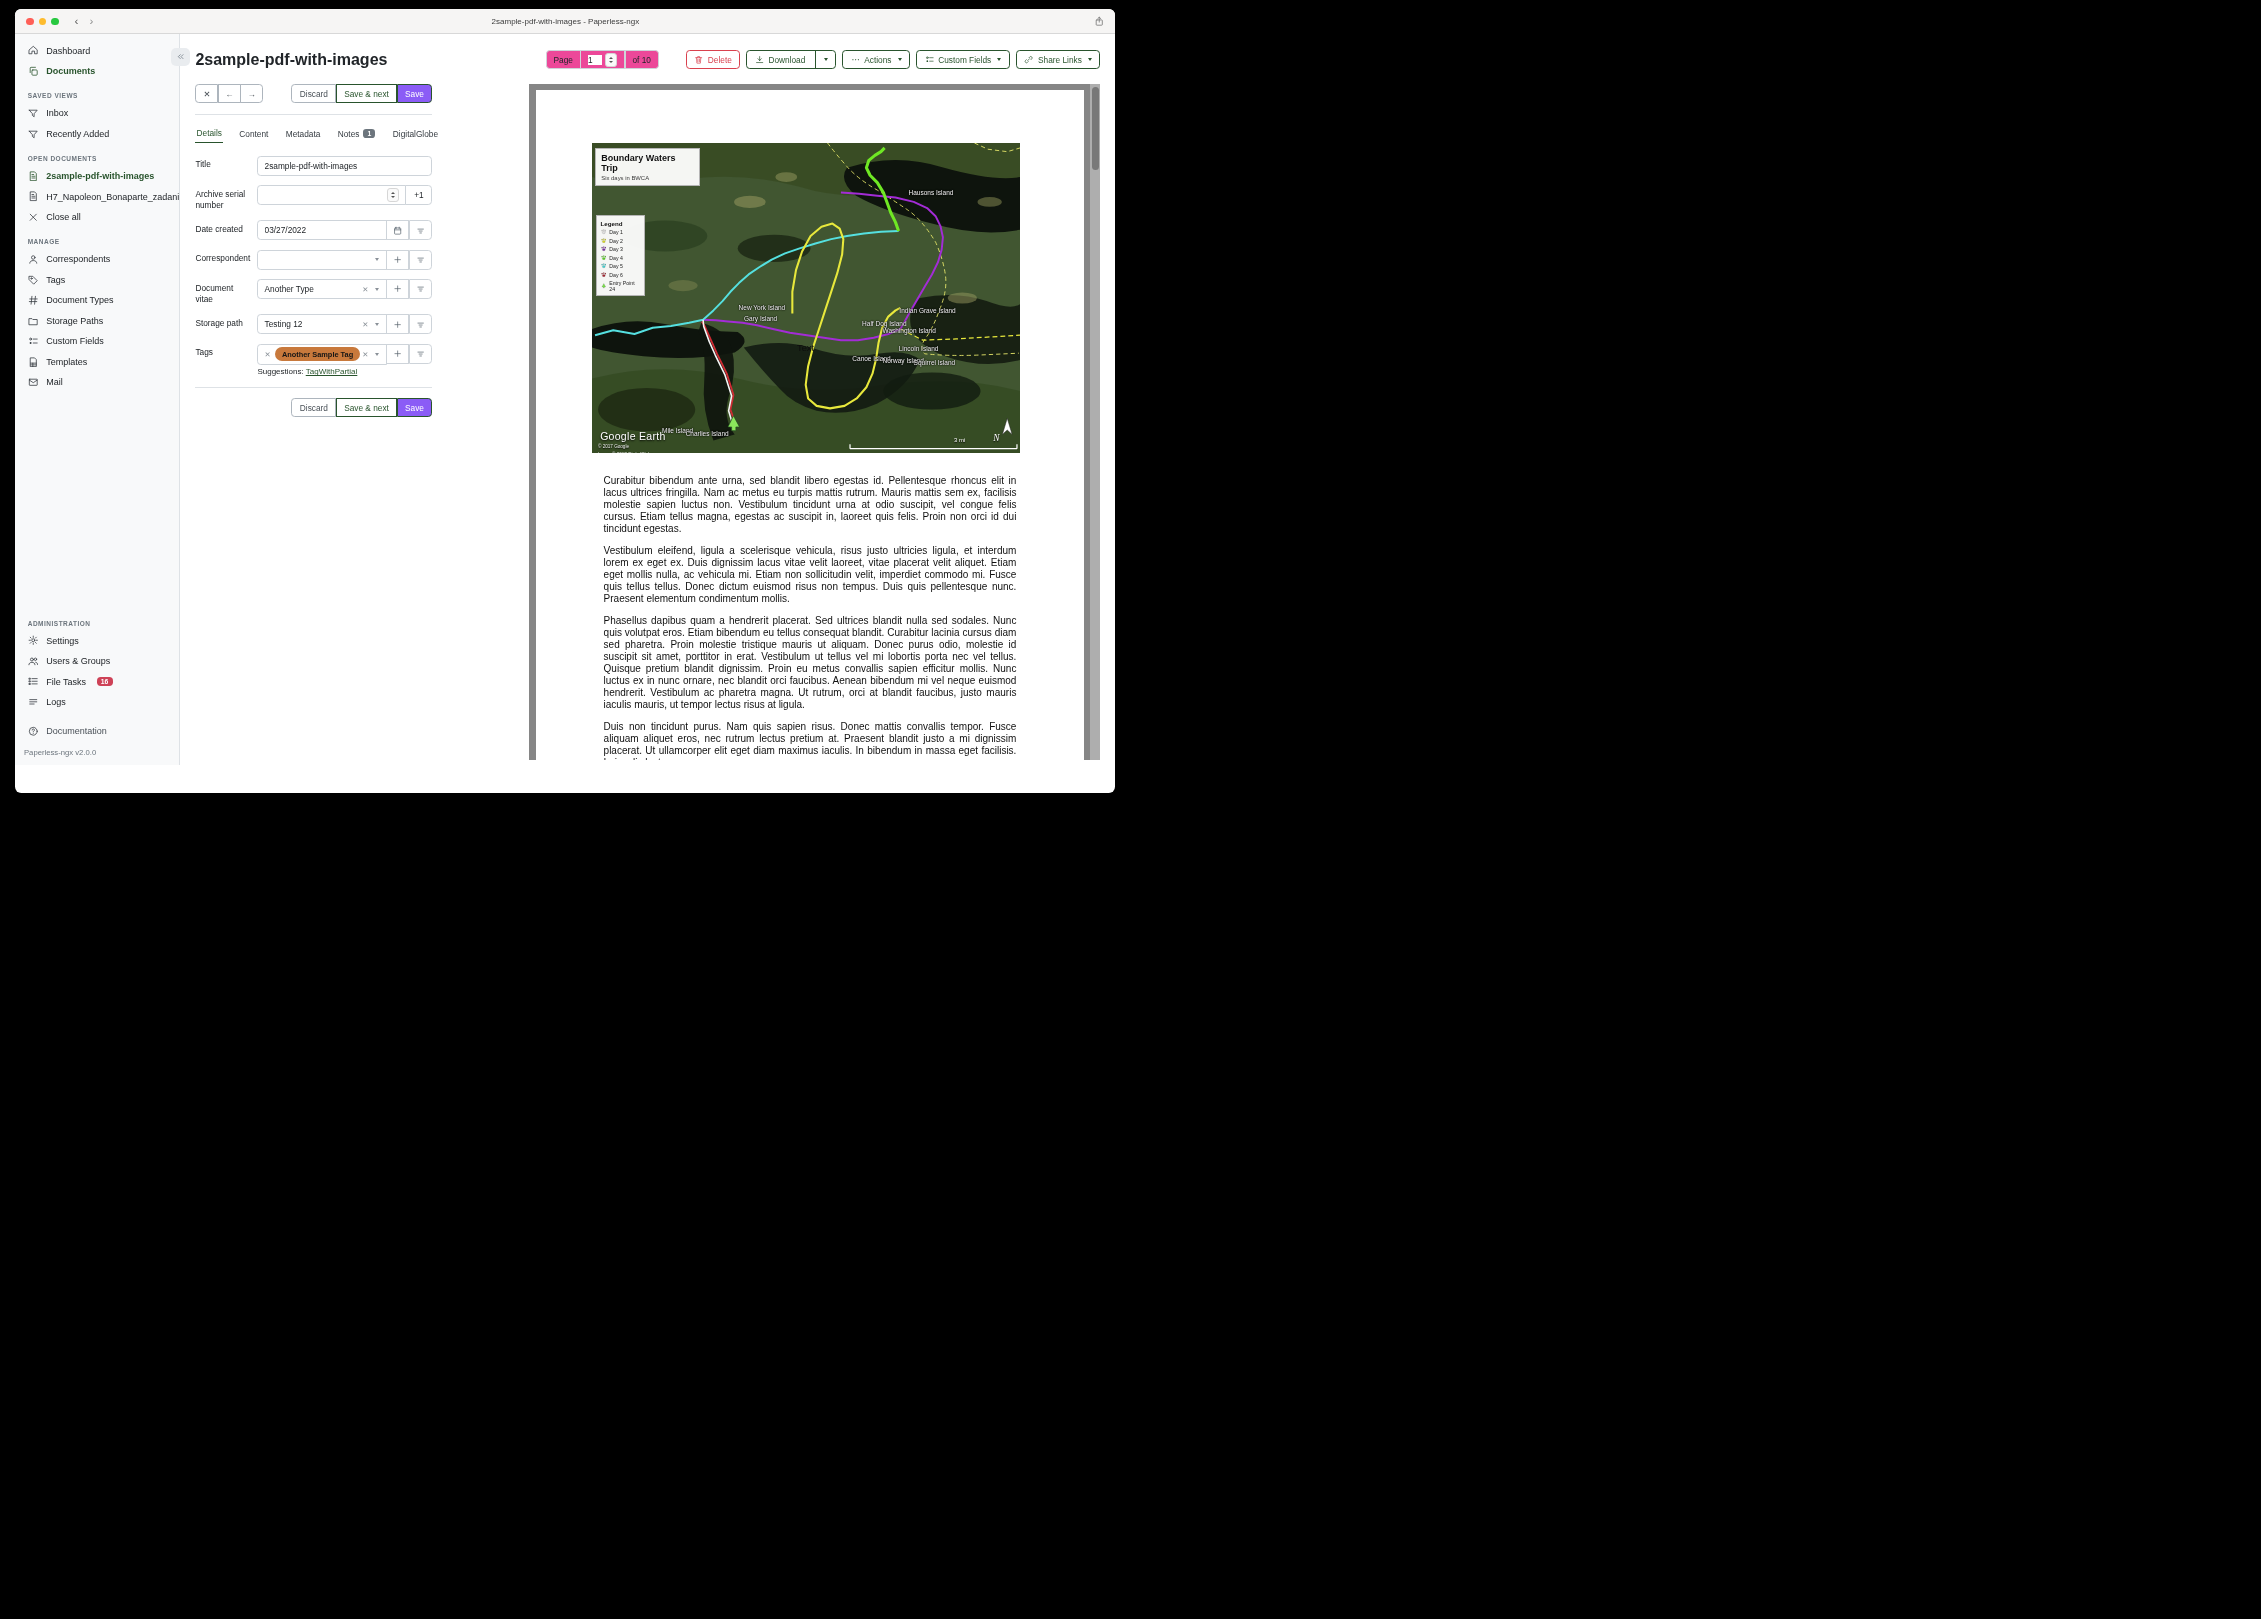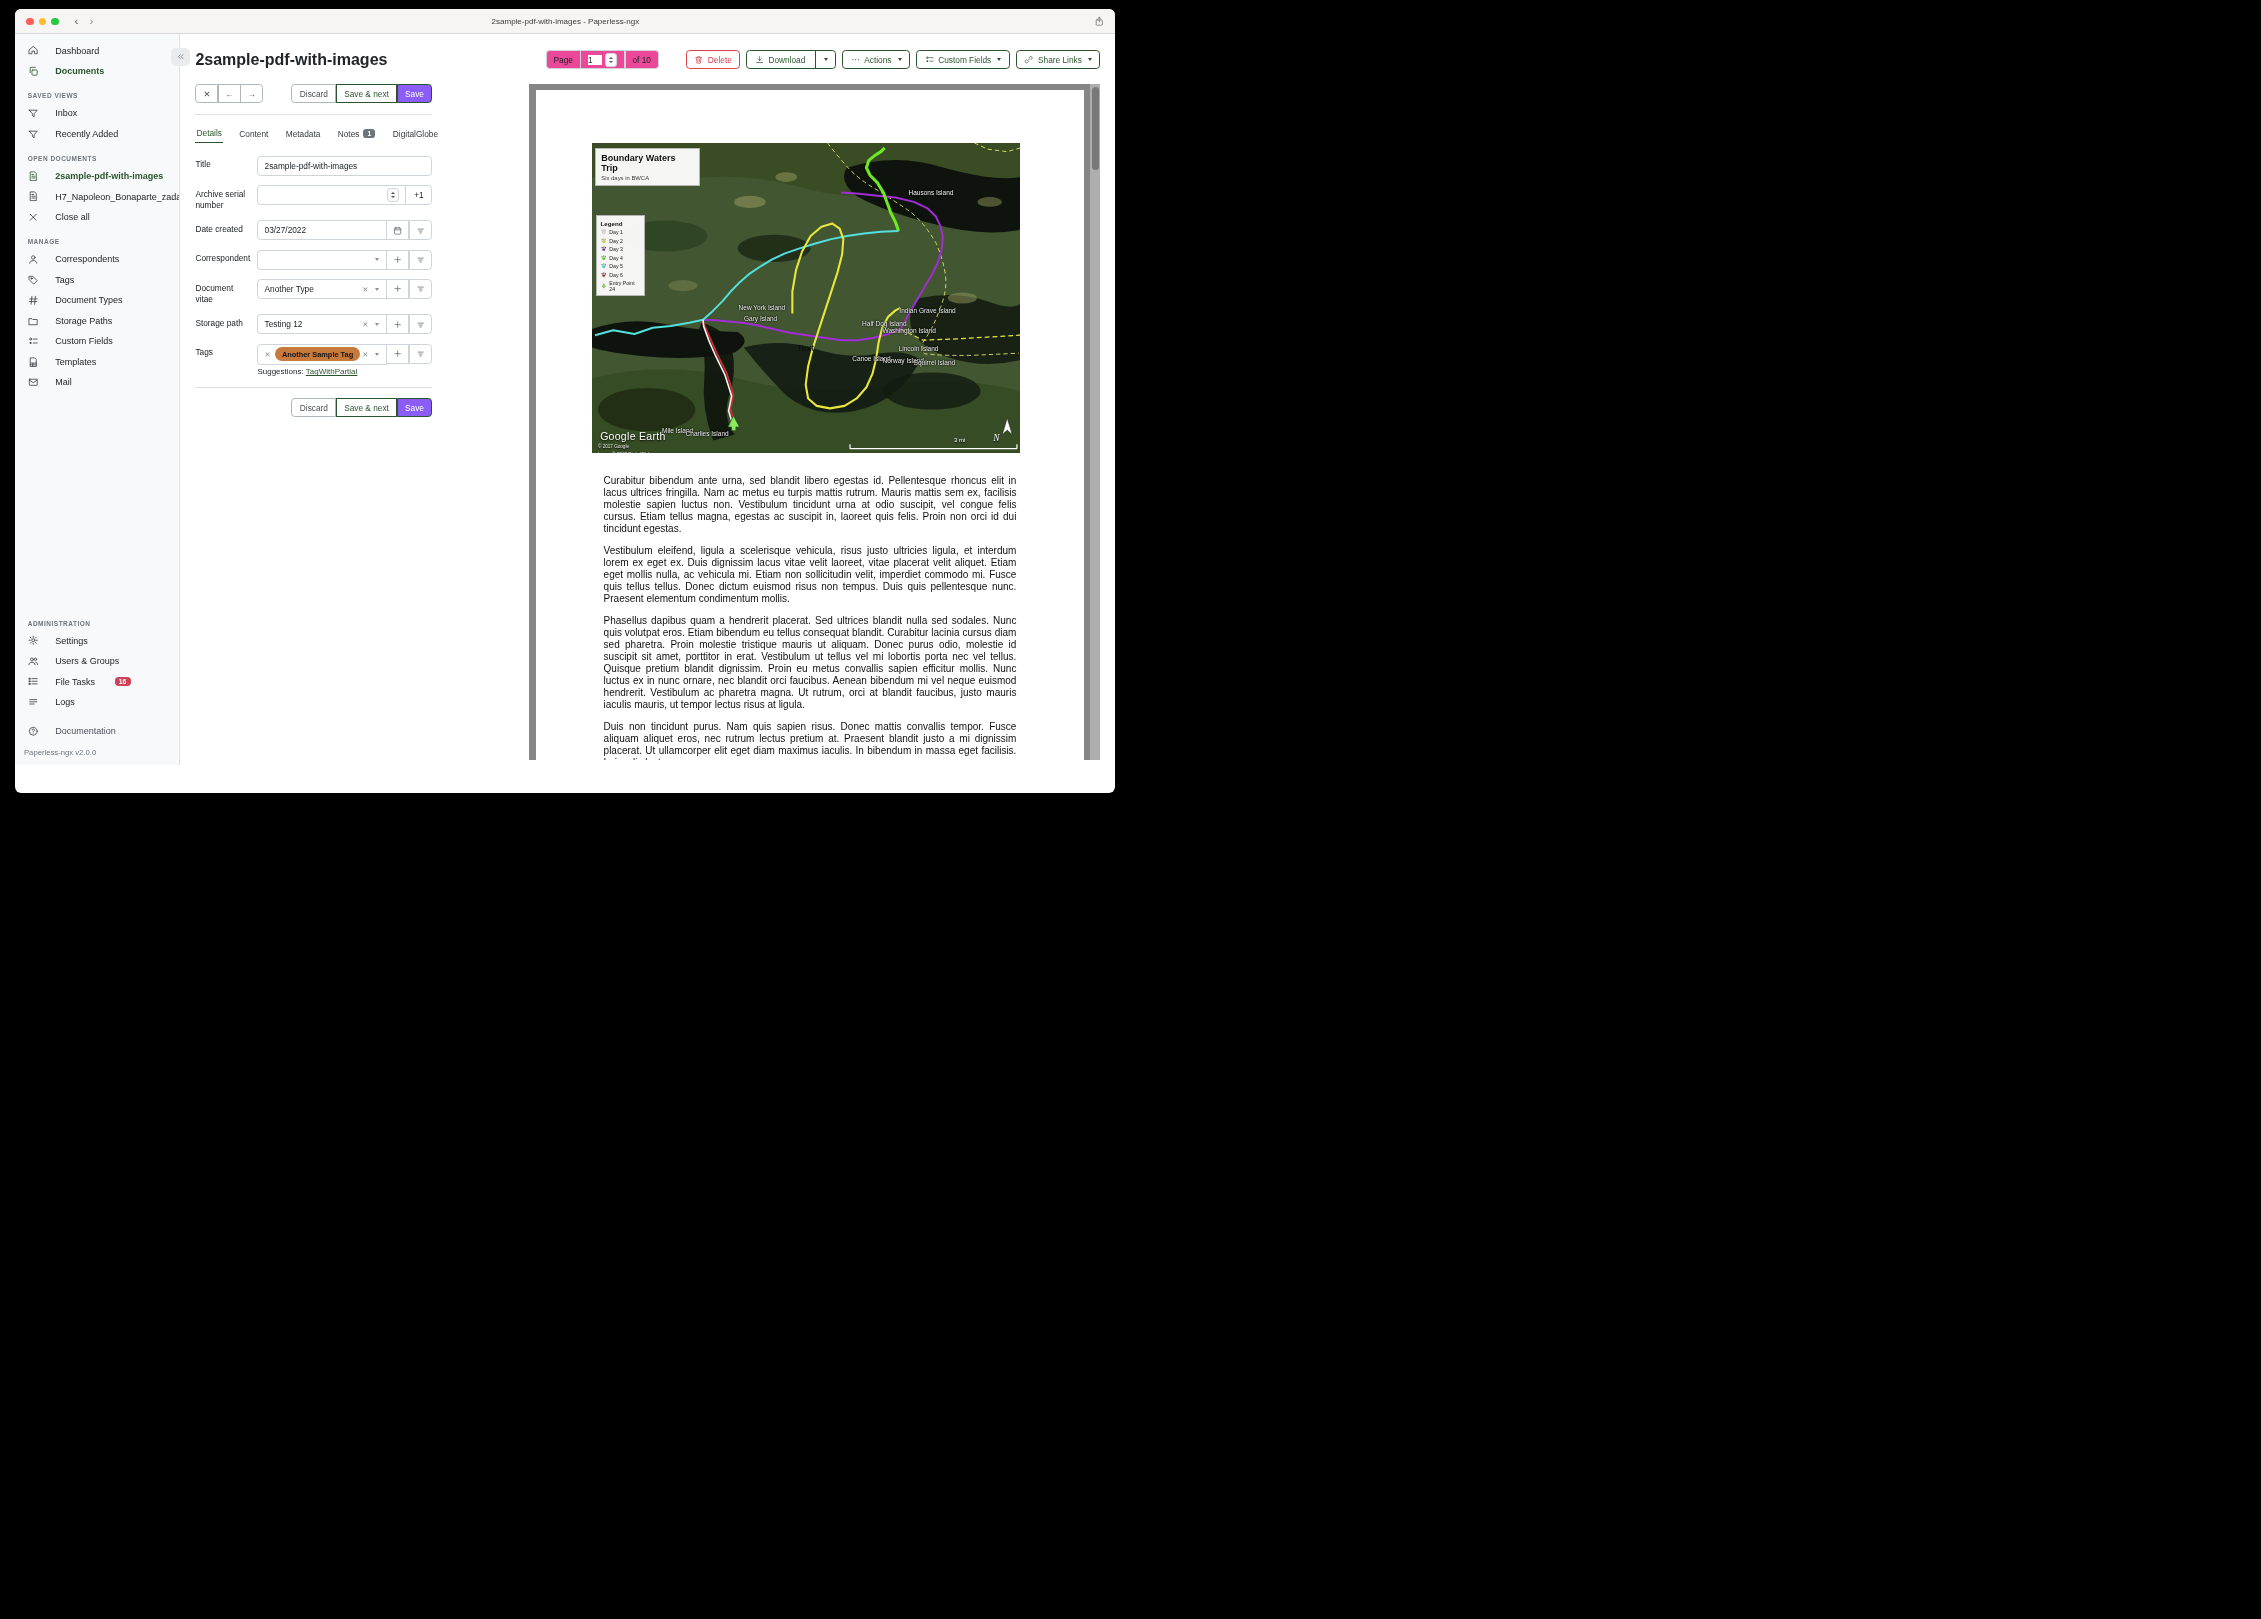--- a/index.html
+++ b/index.html
@@ -18,21 +18,21 @@
   .brand{width:165px;display:flex;align-items:center;gap:6.2px;padding-left:11px;color:#fff;font-size:9.3px;flex-shrink:0}
   .search{width:337px;height:18.5px;margin-left:22px;background:rgba(0,0,0,.22);border:0.6px solid rgba(255,255,255,.22);border-radius:3.7px;display:flex;align-items:center;padding:0 6.2px;gap:5px}
   .search input{flex:1;background:transparent;border:none;outline:none;color:#fff;font-size:8.3px}
   .search input::placeholder{color:#c2ccc2}
   .userbox{margin-left:auto;margin-right:12.3px;display:flex;align-items:center;gap:4.3px;color:#fff;cursor:pointer}
   
   .main{display:flex;height:731px;position:relative}
   .collapsebtn{position:absolute;left:156px;top:13.6px;width:18.5px;height:18.5px;border-radius:5px;background:#e9ecef;display:flex;align-items:center;justify-content:center;color:#5f6b76;cursor:pointer;z-index:5}
   
   .sidebar{width:165px;flex-shrink:0;background:#f8f9fa;border-right:0.6px solid #dee2e6;padding-top:6.2px;display:flex;flex-direction:column;overflow:hidden}
-  .sitem{display:flex;align-items:center;gap:17px;padding:5px 12.3px;font-size:9px;color:#212529;cursor:pointer;white-space:nowrap}
+  .sitem{display:flex;align-items:center;gap:8px;padding:5px 12.3px;font-size:9px;color:#212529;cursor:pointer;white-space:nowrap}
   .sitem .i{color:#343a40}
   .sitem.active{color:#29542d;font-weight:700}
   .sitem.active .i{color:#29542d}
   .stitle{font-size:6.5px;font-weight:700;letter-spacing:0.5px;color:#6c757d;margin:11px 12.3px 3.7px}
   .badge-red{background:#ce4257;color:#fff;font-size:6.8px;font-weight:700;border-radius:3.7px;padding:1.2px 4.3px;margin-left:2.5px}
   .side-bottom{margin-top:auto;padding-bottom:6.2px}
   .version{font-size:7.7px;color:#6c757d;padding:6.2px 8.6px 2.5px}
   .docitem{color:#495057}
   
   .i{width:10.5px;height:10.5px;stroke:currentColor;stroke-width:1.8;fill:none;stroke-linecap:round;stroke-linejoin:round;flex-shrink:0}

